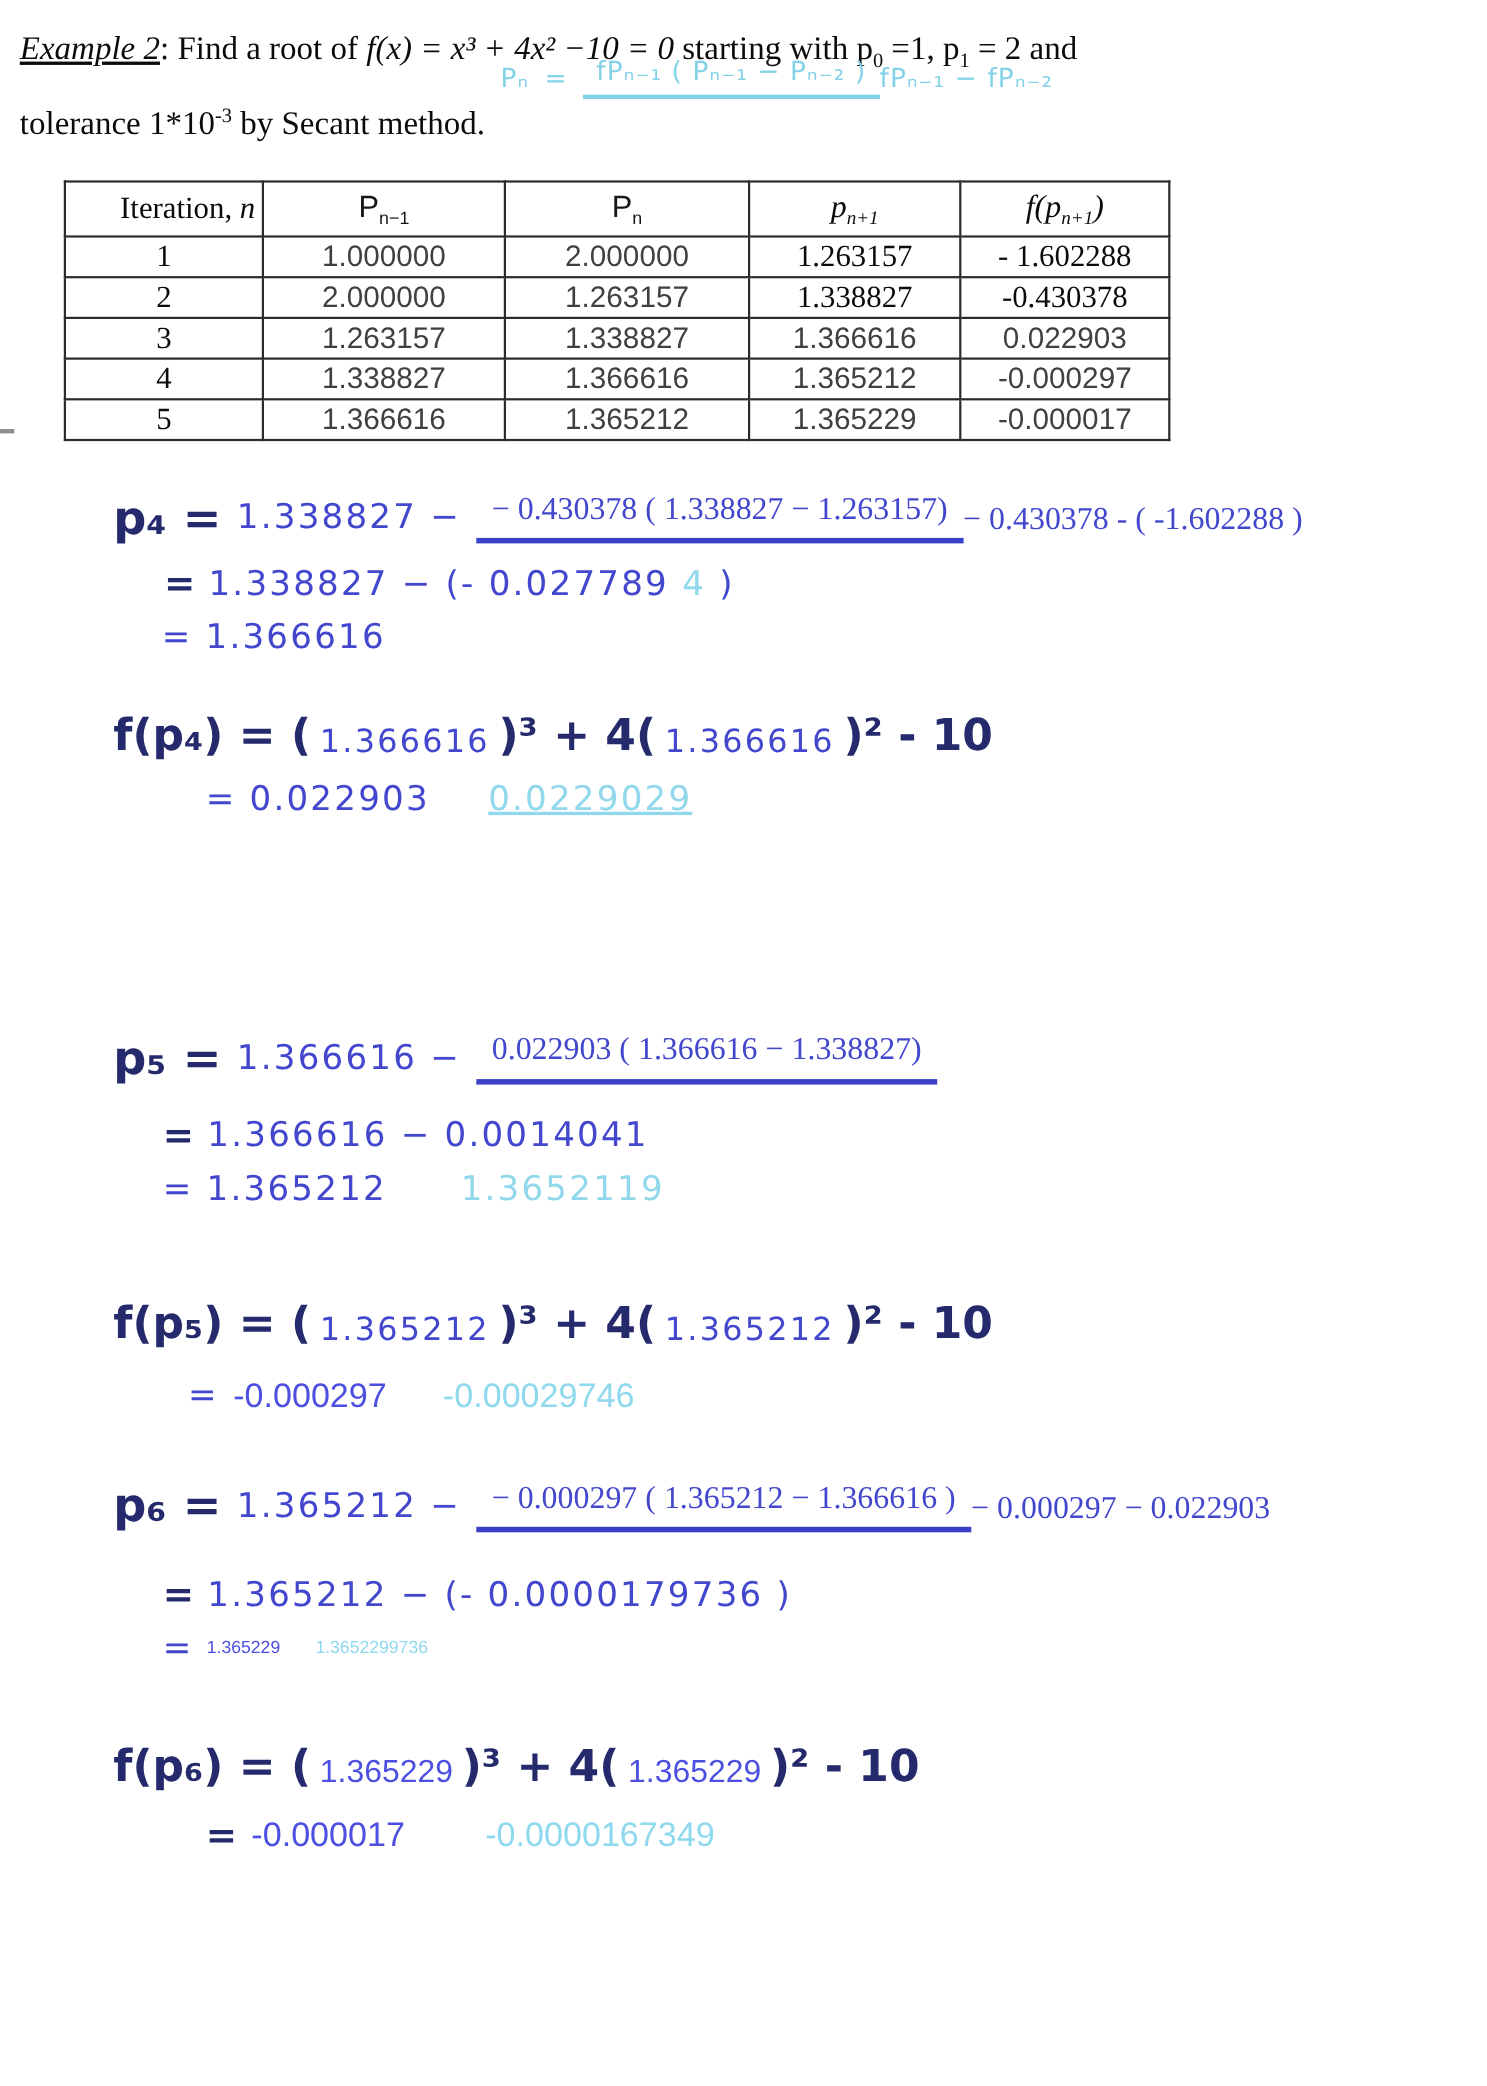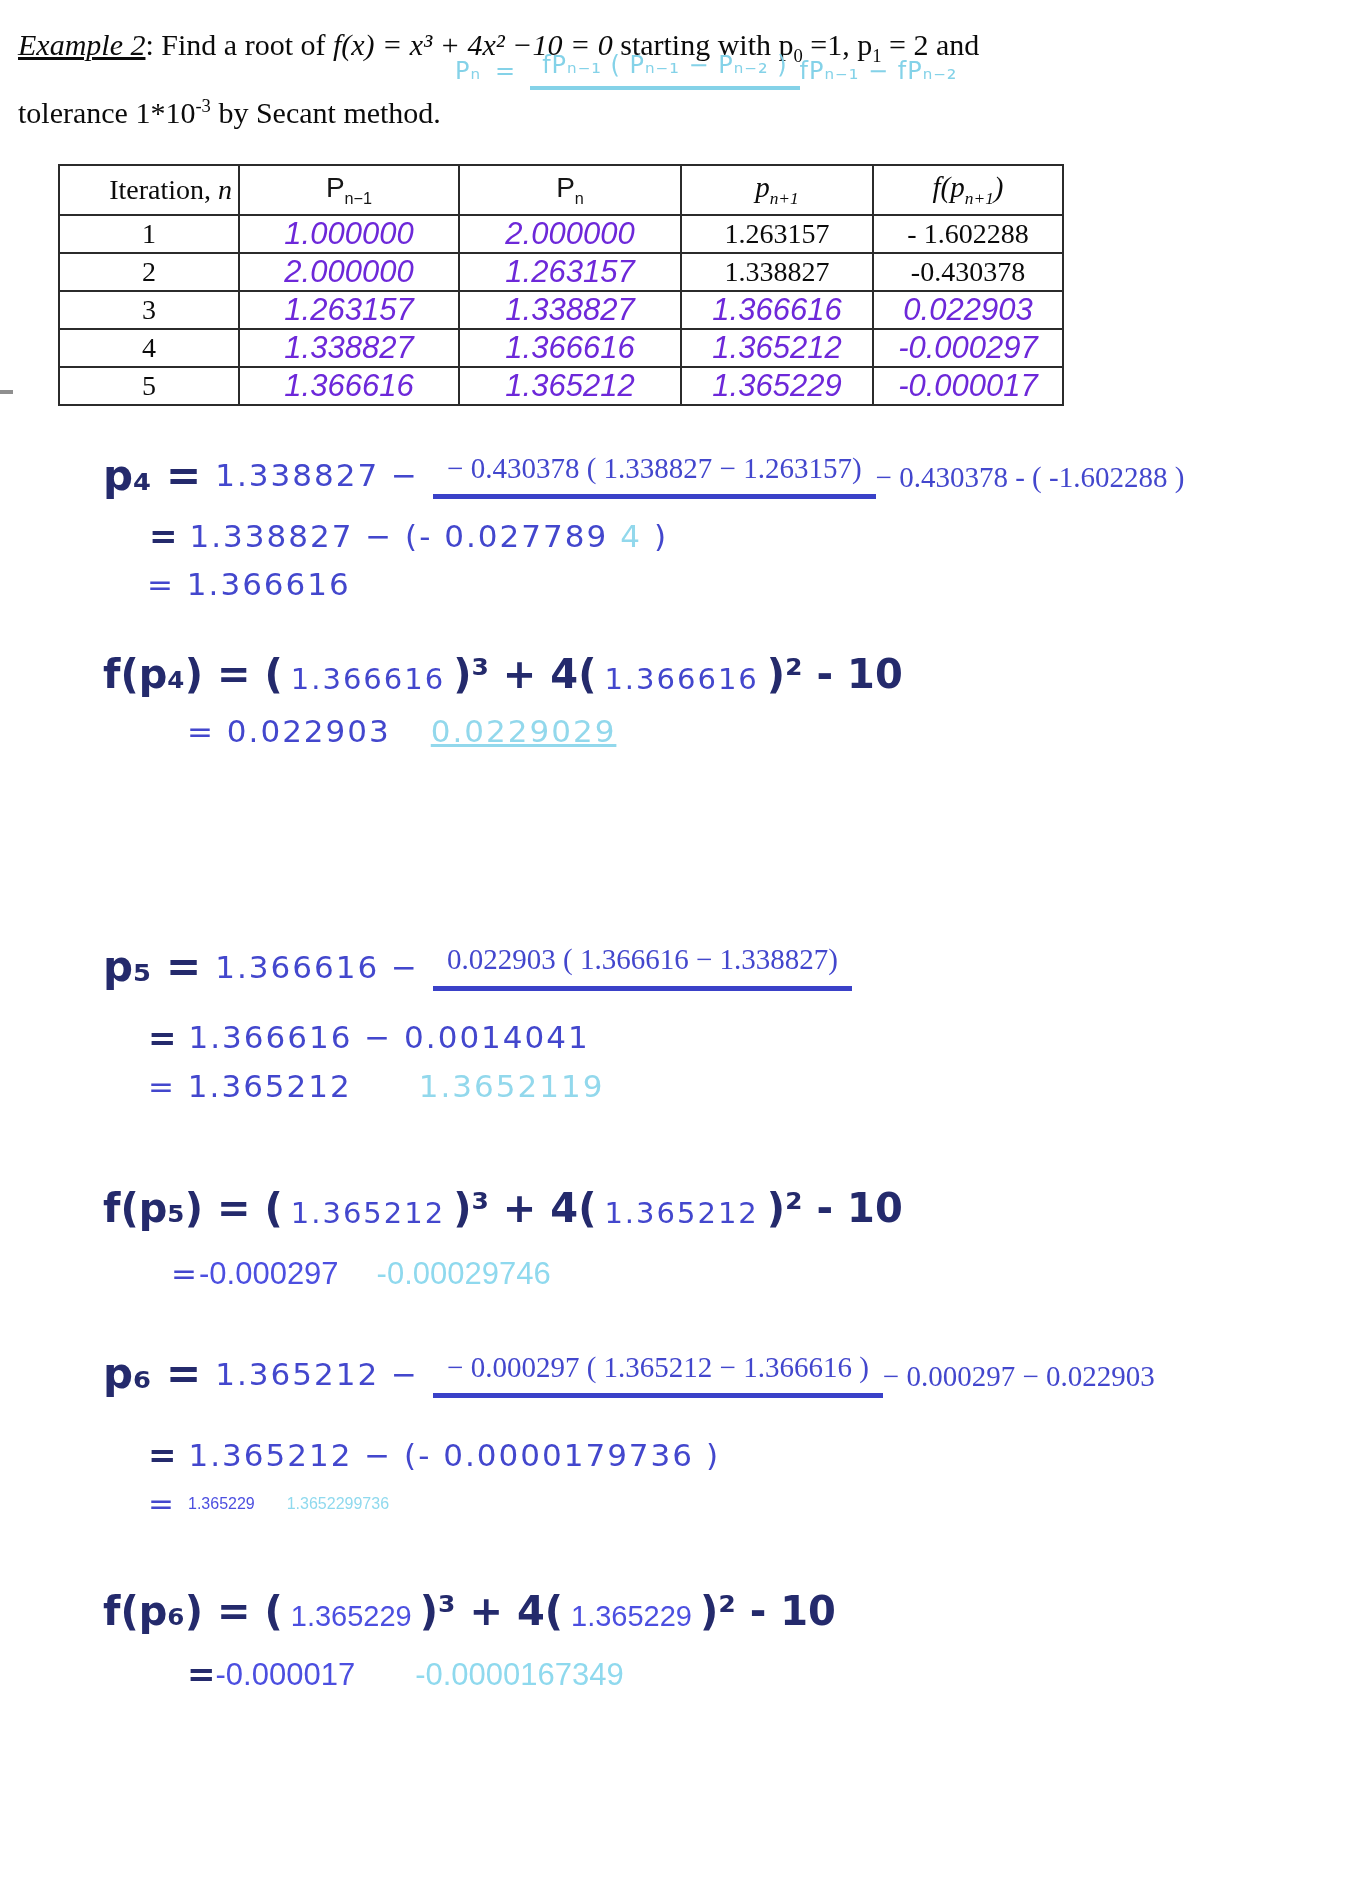--- a/index.html
+++ b/index.html
@@ -31,21 +31,21 @@
   th { height:48px; font-weight:normal; }
   td { height:35px; }
   .w1{width:166px}.w2{width:206px}.w3{width:208px}.w4{width:178px}.w5{width:176px}
   .hdr-serif { font-size:28px;text-align:right; }
   .hdr-serif i { font-style:italic; }
   .hdr-sans { font-family:"Liberation Sans", sans-serif; font-size:28px; color:#161616; }
   .hdr-sans sub { font-size:0.58em; }
   .hdr-ital { font-family:"Liberation Serif", serif; font-style:italic; font-size:29px; }
   .hdr-ital sub { font-size:0.6em; font-style:italic; }
   .c-serif { font-family:"Liberation Serif", serif; font-size:28px; color:#0b0b0b; }
-  .c-blue  { font-family:"Liberation Sans", sans-serif; font-size:31px; color:#6d28d9;font-style:italic; }
+  .c-blue  { font-family:"Liberation Sans", sans-serif; font-size:27px; color:#404040; }
 
   
   .work { padding-left:85px; }
   .typed-navy { font-family:"DejaVu Sans", sans-serif; font-weight:bold; color:#242a6c; line-height:1; }
   .lhs-big { font-size:42px; }
   .hw { font-family:"DejaVu Sans", sans-serif; color:#4347cd; letter-spacing:2px; line-height:1; }
   .hw-cyan { color:#92d8ec; }
   .typed-blue { font-family:"Liberation Sans", sans-serif; color:#4c4fe0; line-height:1; }
   .typed-cyan { font-family:"Liberation Sans", sans-serif; color:#8fd9ee; line-height:1; }
 
@@ -56,21 +56,21 @@
   .hw-frac .den { padding-top:9px; }
 
   .sub-line { display:flex; align-items:center; gap:12px; }
   .sub-line .hw { font-size:31px; }
   .sub-line .typed-navy { font-size:34px; }
 
   .fcalc-line { display:flex; align-items:flex-end; gap:8px; }
   .fcalc-line .typed-navy { font-size:40px; }
   .fcalc-line .hw { font-size:29px; }
   .fcalc-line .typed-blue { font-size:29px; }
-  .fresult { display:flex; align-items:center; gap:0; }
+  .fresult { display:flex; gap:13px; }
   .fresult .hw, .fresult .typed-blue, .fresult .typed-cyan { font-size:31px; }
   .fresult .typed-navy { font-size:34px; }
 
   
   .blk-p4   { margin-top:46px; }
   .blk-p4 .line2 { margin-top:20px; margin-left:46px; }
   .blk-p4 .line3 { margin-top:16px; margin-left:44px; }
   .blk-fp4  { margin-top:54px; }
   .blk-fp4 .fresult { margin-top:22px; margin-left:84px; }
   .blk-p5   { margin-top:196px; }

